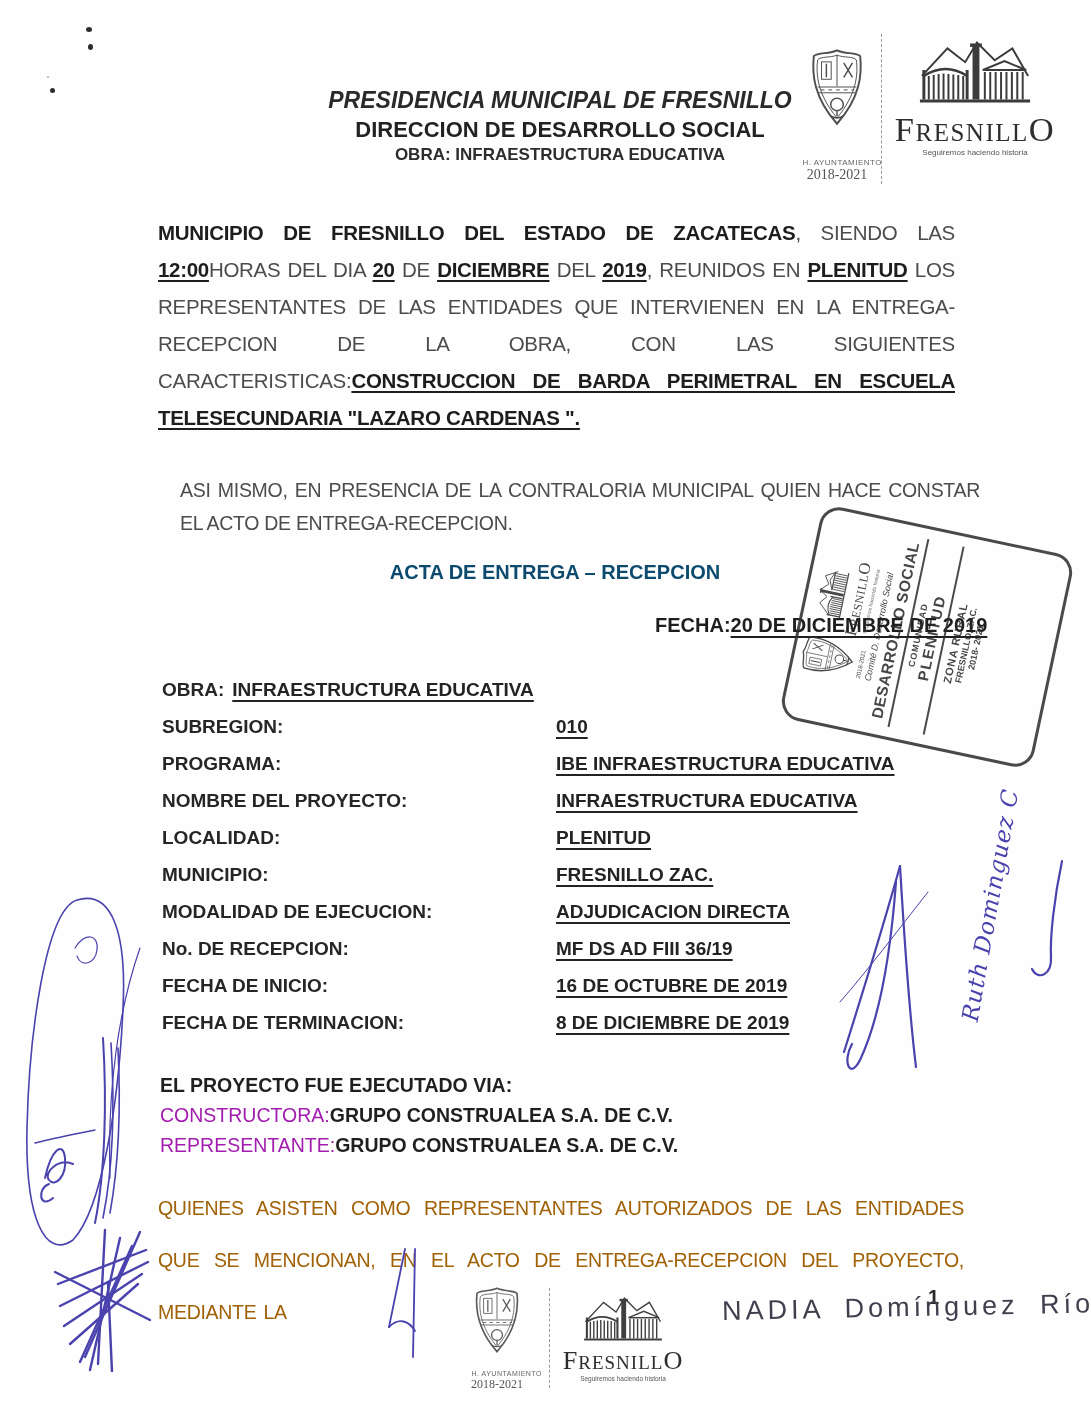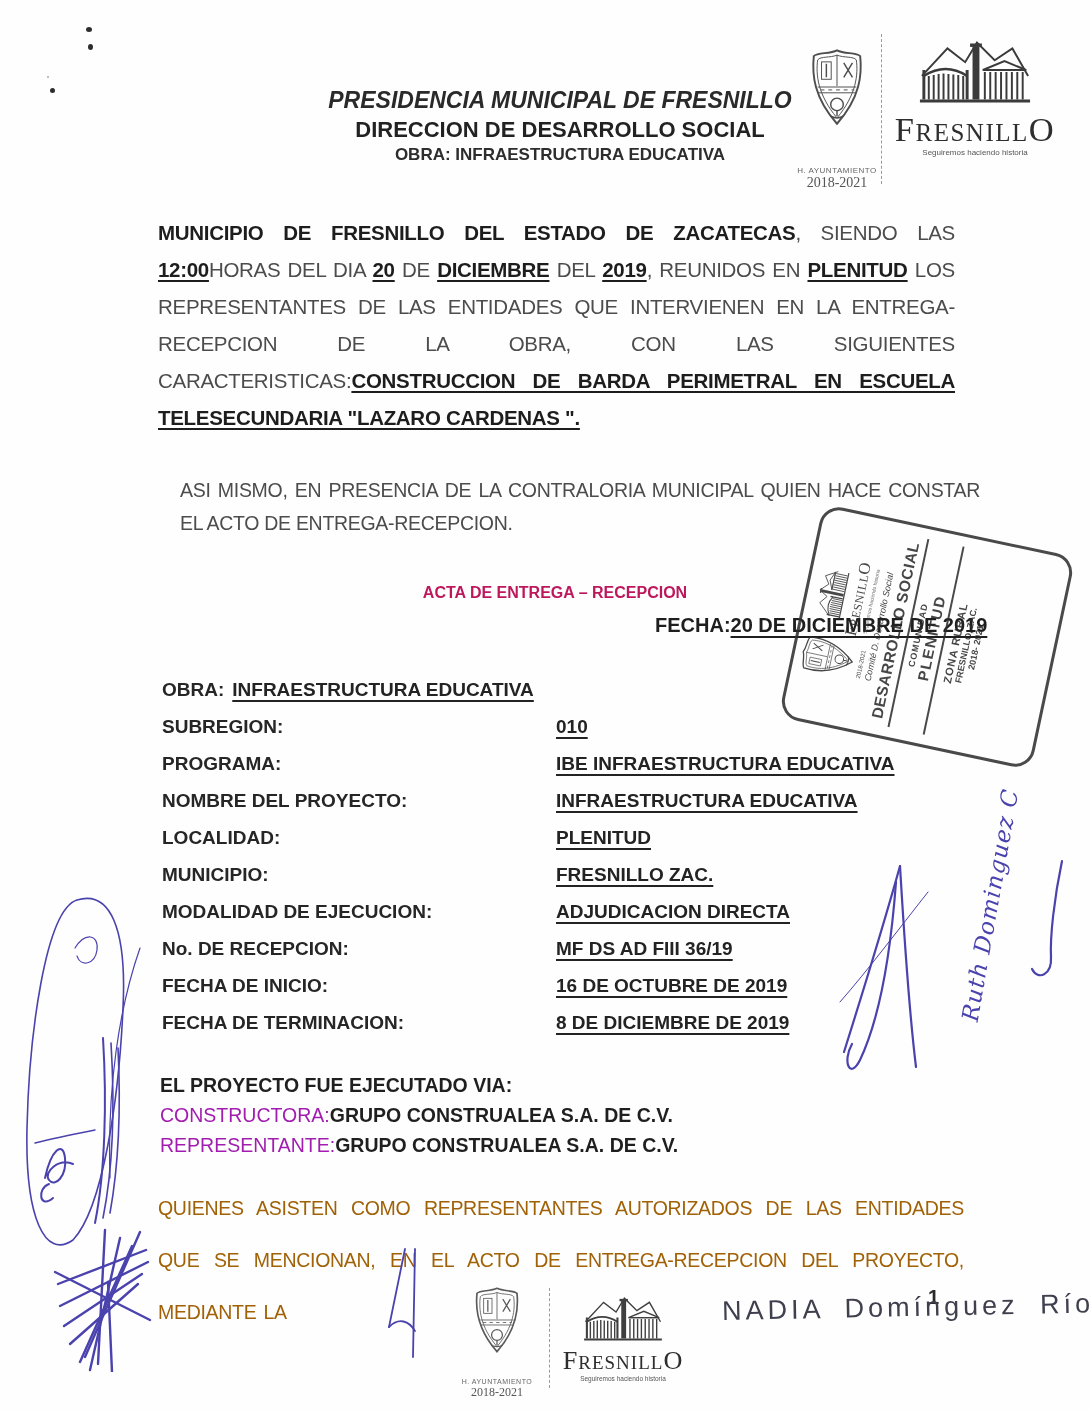--- a/index.html
+++ b/index.html
@@ -6,40 +6,40 @@
   .page{position:relative;width:1091px;height:1411px;background:#fefefe;overflow:hidden;
         font-family:"Liberation Sans",sans-serif;color:#1f1f1f;padding-left:28px;}
   .abs{position:absolute;}
   
   .hdr{left:240px;top:86px;width:640px;text-align:center;line-height:1.3;}
   .hdr-l1{font-size:23px;font-weight:700;font-style:italic;color:#2a2a2a;}
   .hdr-l2{font-size:22px;font-weight:700;color:#222;}
   .hdr-l3{font-size:17px;font-weight:700;color:#2d2d2d;}
   
   .crest-block{width:90px;text-align:center;color:#4e4e4e;}
-  .crest-cap1{font-size:8px;letter-spacing:.5px;color:#666;margin-top:16px;}
+  .crest-cap1{font-size:8px;letter-spacing:.5px;color:#666;margin-top:8px;text-align:right;}
   .crest-cap2{font-size:14px;font-family:"Liberation Serif",serif;color:#555;}
   .vdiv{border-left:1px dashed #9a9a9a;width:0;}
   .brand-block{text-align:center;color:#3d3d3d;}
   .brand-word{font-family:"Liberation Serif",serif;color:#2e2e2e;line-height:1;white-space:nowrap;}
   .br-cap{font-size:1.38em;}
   .brand-top .brand-word{font-size:25px;letter-spacing:1.5px;}
   .brand-foot .brand-word{font-size:19px;letter-spacing:1px;}
   .brand-stamp .brand-word{font-size:12px;letter-spacing:.5px;}
   .tagline{font-size:8px;color:#555;margin-top:1px;}
   .brand-foot .tagline{font-size:6.5px;}
   .brand-stamp .tagline{font-size:5px;}
   
   .para{font-size:20.5px;letter-spacing:-.3px;text-align:justify;color:#4c4c4c;}
   .p1{left:158px;top:214px;width:797px;line-height:37px;}
   .p2{left:160px;top:474px;width:800px;line-height:33px;font-size:19.5px;margin-left:20px;}
   .pq{left:158px;top:1182px;width:806px;line-height:52px;font-size:19.5px;word-spacing:2px;color:#a16207;}
   .seg-b{font-weight:700;color:#1d1d1d;}
   .seg-u{text-decoration:underline;text-decoration-thickness:2px;text-underline-offset:3px;}
-  .acta-title{left:160px;top:584px;width:790px;text-align:center;font-size:16px;font-weight:700;color:#be185d;}
+  .acta-title{left:160px;top:561px;width:790px;text-align:center;font-size:20px;font-weight:700;color:#0c4a6e;}
   .fecha{left:655px;top:614px;font-size:20px;font-weight:700;color:#1e1e1e;white-space:nowrap;z-index:2;}
   .u2{text-decoration:underline;text-decoration-thickness:2px;text-underline-offset:4px;}
   
   .fields{left:162px;top:679px;width:800px;display:flex;flex-direction:column;gap:16px;font-size:19px;}
   .field-row{display:flex;height:21px;line-height:21px;}
   .f-label{width:394px;font-weight:700;color:#262626;flex:none;}
   .f-value{font-weight:700;color:#232323;text-decoration:underline;text-decoration-thickness:2px;text-underline-offset:4px;white-space:nowrap;}
   .obra-inline .f-label{width:auto;margin-right:8px;}
   
   .ejec{left:160px;top:1070px;font-size:19.5px;line-height:30px;}

